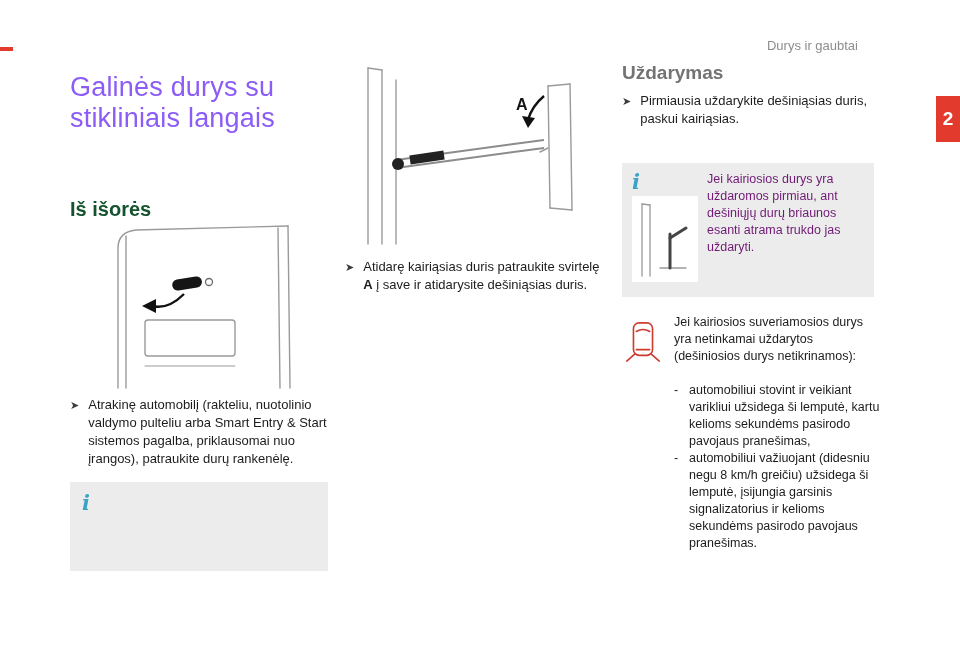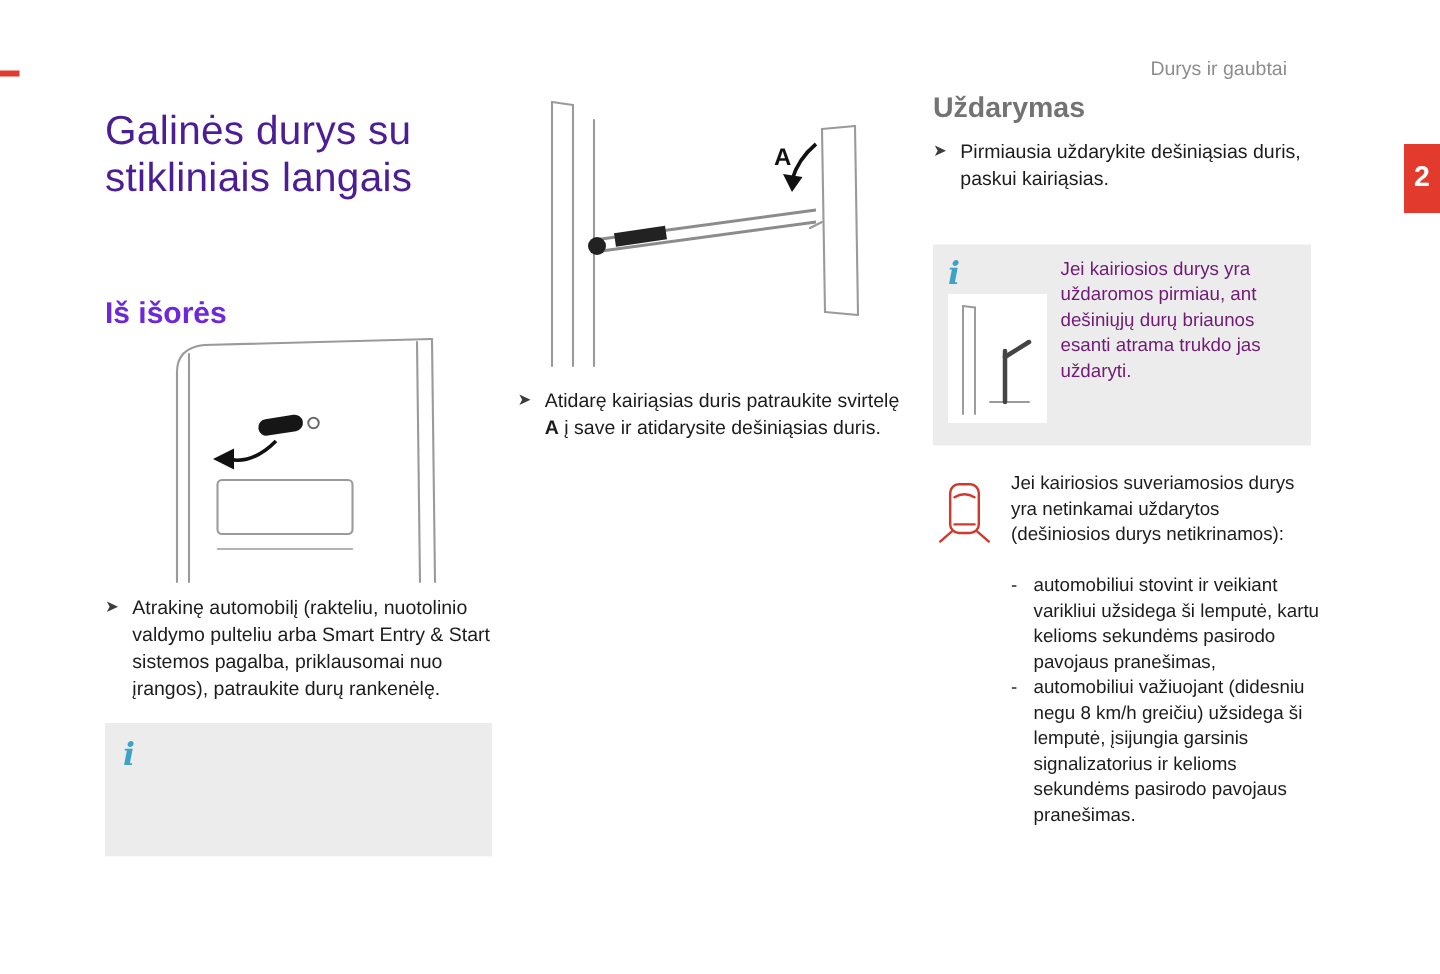--- a/index.html
+++ b/index.html
@@ -9,24 +9,24 @@
     font-family:"Liberation Sans", sans-serif; color:#1c1c1c; overflow:hidden;
   }
   .crop-mark { position:absolute; left:0; top:47px; width:13px; height:4px; background:#e23b2e; }
   .section-header { position:absolute; top:38px; right:102px; font-size:13px; color:#8d8d8d; }
   .chapter-tab {
     position:absolute; top:96px; right:0; width:24px; height:46px; background:#e23b2e;
     color:#fff; font-size:19px; font-weight:700; display:flex; align-items:center; justify-content:center;
   }
   .page-title {
     position:absolute; left:70px; top:72px; font-size:27px; font-weight:400;
-    color:#4c1d95; line-height:1.14; white-space:pre-line; letter-spacing:.2px;
+    color:#8b5cf6; line-height:1.14; white-space:pre-line; letter-spacing:.2px;
   }
   .intro { position:absolute; left:70px; top:140px; width:292px; font-size:13px; line-height:1.4; white-space:pre-line; }
-  .subheading { position:absolute; left:70px; top:198px; font-size:20px; font-weight:700; color:#6d28d9; }
+  .subheading { position:absolute; left:70px; top:198px; font-size:20px; font-weight:700; color:#14532d; }
   .heading-right { position:absolute; left:622px; top:62px; font-size:19px; font-weight:700; color:#737373; }
 
   .illus { position:absolute; }
   .illus1 { left:88px; top:222px; width:212px; height:170px; }
   .illus2 { left:348px; top:58px; width:238px; height:194px; }
 
   .step { position:absolute; display:flex; gap:9px; font-size:13px; line-height:1.38; }
   .step .arrow { flex:0 0 auto; font-size:11px; color:#3c3c3c; padding-top:2px; }
   .step1 { left:70px; top:396px; width:272px; }
   .step2 { left:345px; top:258px; width:264px; }

